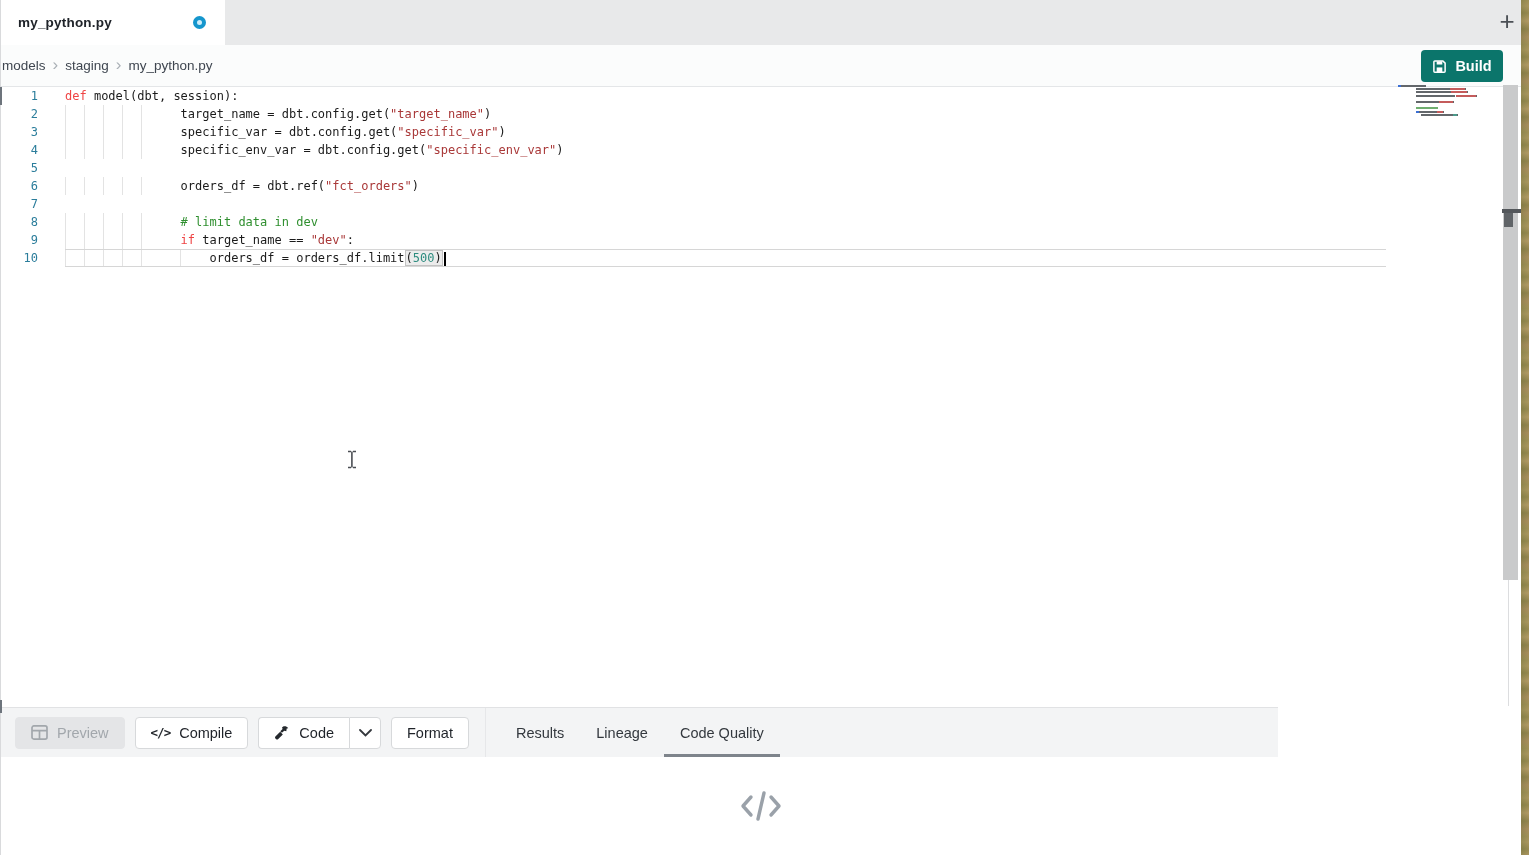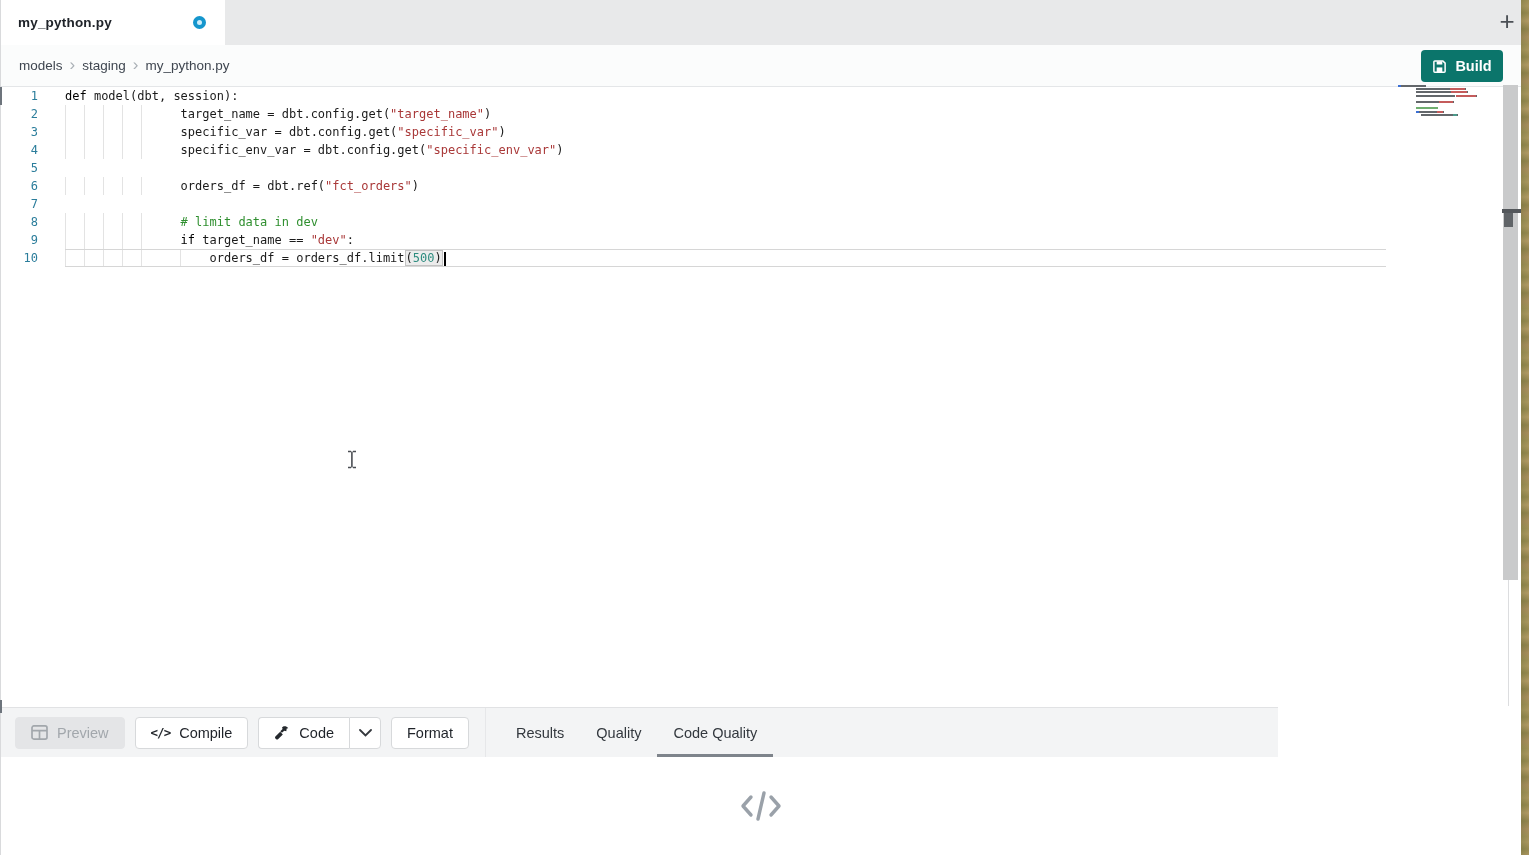--- a/index.html
+++ b/index.html
@@ -21,39 +21,39 @@
   .file-tab .title { font-size:13.5px; font-weight:700; color:#20242a; letter-spacing:.2px; }
   .unsaved-dot { position:absolute; left:193px; top:16px; width:13px; height:13px;
     border-radius:50%; border:4px solid #1596cd; background:#cfeefb; }
   .plus-btn { position:absolute; left:1492px; top:6px; width:30px; height:30px;
     font-size:26px; font-weight:400; color:#4b5056; display:flex; align-items:center;
     justify-content:center; cursor:pointer; }
 
   
   .crumbbar { position:absolute; left:0; top:45px; width:1521px; height:42px;
     background:#fbfcfc; border-bottom:1px solid #e4e6e8; display:flex; align-items:center;
-    padding-left:19px; }
+    padding-left:2px; }
   .crumb { font-size:13.5px; color:#3f4650; }
   .crumb-sep { font-size:17px; color:#aab0b6; margin:0 7px; position:relative; top:-1px; }
   .save-btn { position:absolute; left:1421px; top:5px; width:82px; height:32px;
     background:#0b756b; border:none; border-radius:4px; color:#fff; font-size:14.5px;
     font-weight:600; display:flex; align-items:center; justify-content:center; gap:8px;
     cursor:pointer; font-family:"Liberation Sans",sans-serif; }
 
   
   .editor { position:absolute; left:0; top:87px; width:1521px; height:619px; background:#fff; }
   .code-line { position:relative; height:18px; line-height:18px; white-space:pre;
     font-family:"DejaVu Sans Mono","Liberation Mono",monospace; font-size:12px; }
   .ln { position:absolute; left:0; top:0; width:38px; text-align:right; color:#2b7d9b;
     font-size:12px; user-select:none; }
   .lc { position:absolute; left:65px; top:0; }
   .guide { position:absolute; top:0; width:1px; height:18px; background:#e3e3e3; }
   .cur-line-box { position:absolute; left:65px; top:0; width:1321px; height:18px;
     border-top:1px solid #d6d6d6; border-bottom:1px solid #d6d6d6; pointer-events:none; }
-  .kw  { color:#000000; }
+  .kw  { color:#ef4444; }
   .str { color:#a93838; }
   .com { color:#2f8f2f; }
   .num { color:#2d8c7f; }
   .pl  { color:#1b1b1b;text-align:right; }
   .box { background:#ececec; border-top:1px solid #c2c2c2; border-bottom:1px solid #c2c2c2; }
   .box-start { border-left:1px solid #c2c2c2; }
   .box-end   { border-right:1px solid #c2c2c2; }
   .caret { display:inline-block; width:2px; height:14px; background:#000;
     vertical-align:middle; margin-left:1px; }
 
@@ -232,21 +232,21 @@
     </div>
     <div class="tbtn normal btn-format">
       <span>Format</span>
     </div>
     <div class="tb-divider"></div>
     <div class="bottom-tabs">
       <div class="btab">
         <span>Results</span>
         </div>
       <div class="btab">
-        <span>Quality</span>
+        <span>Lineage</span>
         </div>
       <div class="btab active">
         <span>Code Quality</span>
         </div>
     </div>
   </div>
 
   <div class="bottom-panel">
     <svg width="44" height="34" viewBox="0 0 44 34" fill="none">
       <path d="M12 8 L4 17 L12 26" stroke="#9aa1a9" stroke-width="3.4" stroke-linecap="round" stroke-linejoin="round"></path>

